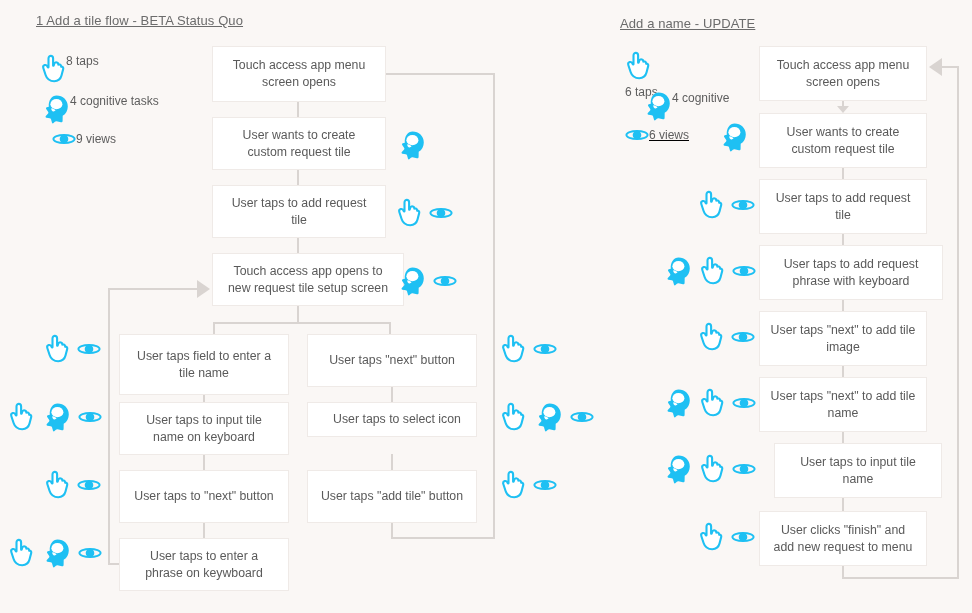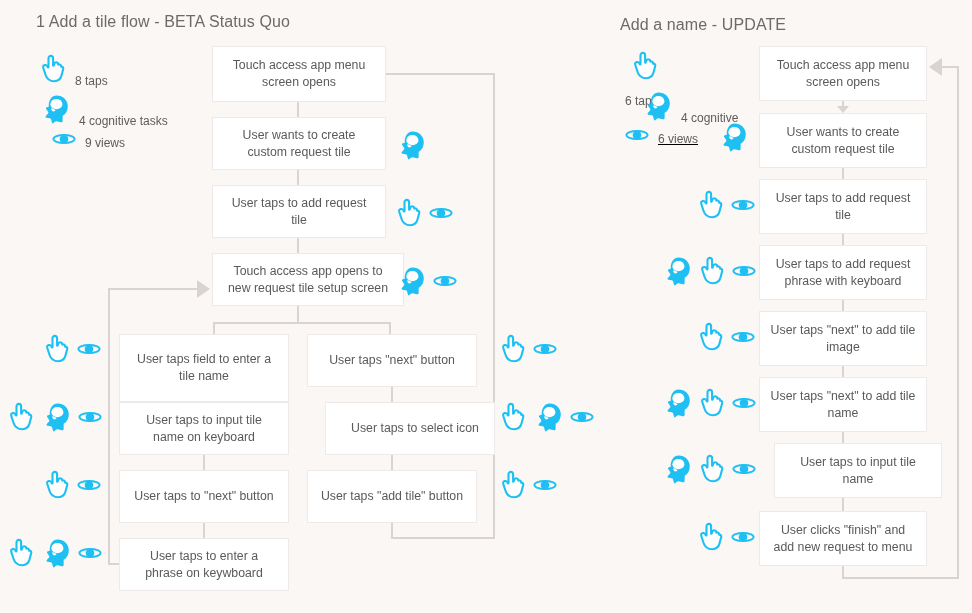--- a/index.html
+++ b/index.html
@@ -11,32 +11,32 @@
     position: relative;
     overflow: hidden;
     font-family: "Liberation Sans", sans-serif;
     -webkit-font-smoothing: antialiased;
   }
   .canvas { position: absolute; inset: 0; }
 
   
   .flow-title {
     position: absolute;
-    font-size: 16px;
+    font-size: 13px;
     color: #6b6b6b;
     letter-spacing: .1px;
     white-space: nowrap;
+    text-decoration: underline;
   }
 
   
   .legend-row {
     position: absolute;
     display: flex;
-    align-items: flex-end;
-    gap: 9px;
+    align-items: flex-start;
     white-space: nowrap;
   }
   .legend-label {
     font-size: 12px;
     color: #5d5d5d;
   }
 
   
   .node {
     position: absolute;
@@ -159,37 +159,37 @@
   <div class="node" style="left:212px; top:117px; width:174px; height:53px;">
     <span>User wants to create custom request tile</span>
   </div>
   <div class="node" style="left:212px; top:185px; width:174px; height:53px;">
     <span>User taps to add request tile</span>
   </div>
   <div class="node" style="left:212px; top:253px; width:192px; height:53px;">
     <span>Touch access app opens to new request tile setup screen</span>
   </div>
 
-  <div class="node" style="left:119px; top:334px; width:170px; height:68px;">
+  <div class="node" style="left:119px; top:334px; width:170px; height:61px;">
     <span>User taps field to enter a tile name</span>
   </div>
   <div class="node" style="left:119px; top:402px; width:170px; height:53px;">
     <span>User taps to input tile name on keyboard</span>
   </div>
   <div class="node" style="left:119px; top:470px; width:170px; height:53px;">
     <span>User taps to "next" button</span>
   </div>
   <div class="node" style="left:119px; top:538px; width:170px; height:53px;">
     <span>User taps to enter a phrase on keywboard</span>
   </div>
 
   <div class="node" style="left:307px; top:334px; width:170px; height:53px;">
     <span>User taps "next" button</span>
   </div>
-  <div class="node" style="left:325px; top:402px; width:170px; height:53px;padding-left:20px;">
+  <div class="node" style="left:307px; top:402px; width:170px; height:35px;padding-left:20px;">
     <span>User taps to select icon</span>
   </div>
   <div class="node" style="left:307px; top:470px; width:170px; height:53px;">
     <span>User taps "add tile" button</span>
   </div>
 
   <div class="icons" style="left:396px; top:130px;">
     <span class="icon"><svg width="30" height="30" viewBox="0 0 30 30" xmlns="http://www.w3.org/2000/svg">
       <path d="M16.6 1.6c6.3 0 11.2 4.6 11.2 10.8 0 4.0-1.9 7.4-5.1 9.4l-.1 5.1c0 .9-.8 1.5-1.7 1.3l-4.4-1.0
                c-.6-.1-1.2.1-1.6.5l-1.4 1.4c-.5.5-1.3.3-1.5-.4l-1.0-3.4c-.2-.6-.7-1.0-1.3-1.1l-3.3-.5
@@ -383,21 +383,21 @@
 
   <div class="node" style="left:759px; top:46px;  width:168px; height:55px;">
     <span>Touch access app menu screen opens</span>
   </div>
   <div class="node" style="left:759px; top:113px; width:168px; height:55px;">
     <span>User wants to create custom request tile</span>
   </div>
   <div class="node" style="left:759px; top:179px; width:168px; height:55px;">
     <span>User taps to add request tile</span>
   </div>
-  <div class="node" style="left:759px; top:245px; width:168px; height:55px;">
+  <div class="node" style="left:759px; top:245px; width:184px; height:55px;">
     <span>User taps to add request phrase with keyboard</span>
   </div>
   <div class="node" style="left:759px; top:311px; width:168px; height:55px;">
     <span>User taps "next" to add tile image</span>
   </div>
   <div class="node" style="left:759px; top:377px; width:168px; height:55px;">
     <span>User taps "next" to add tile name</span>
   </div>
   <div class="node" style="left:774px; top:443px; width:168px; height:55px;">
     <span>User taps to input tile name</span>

